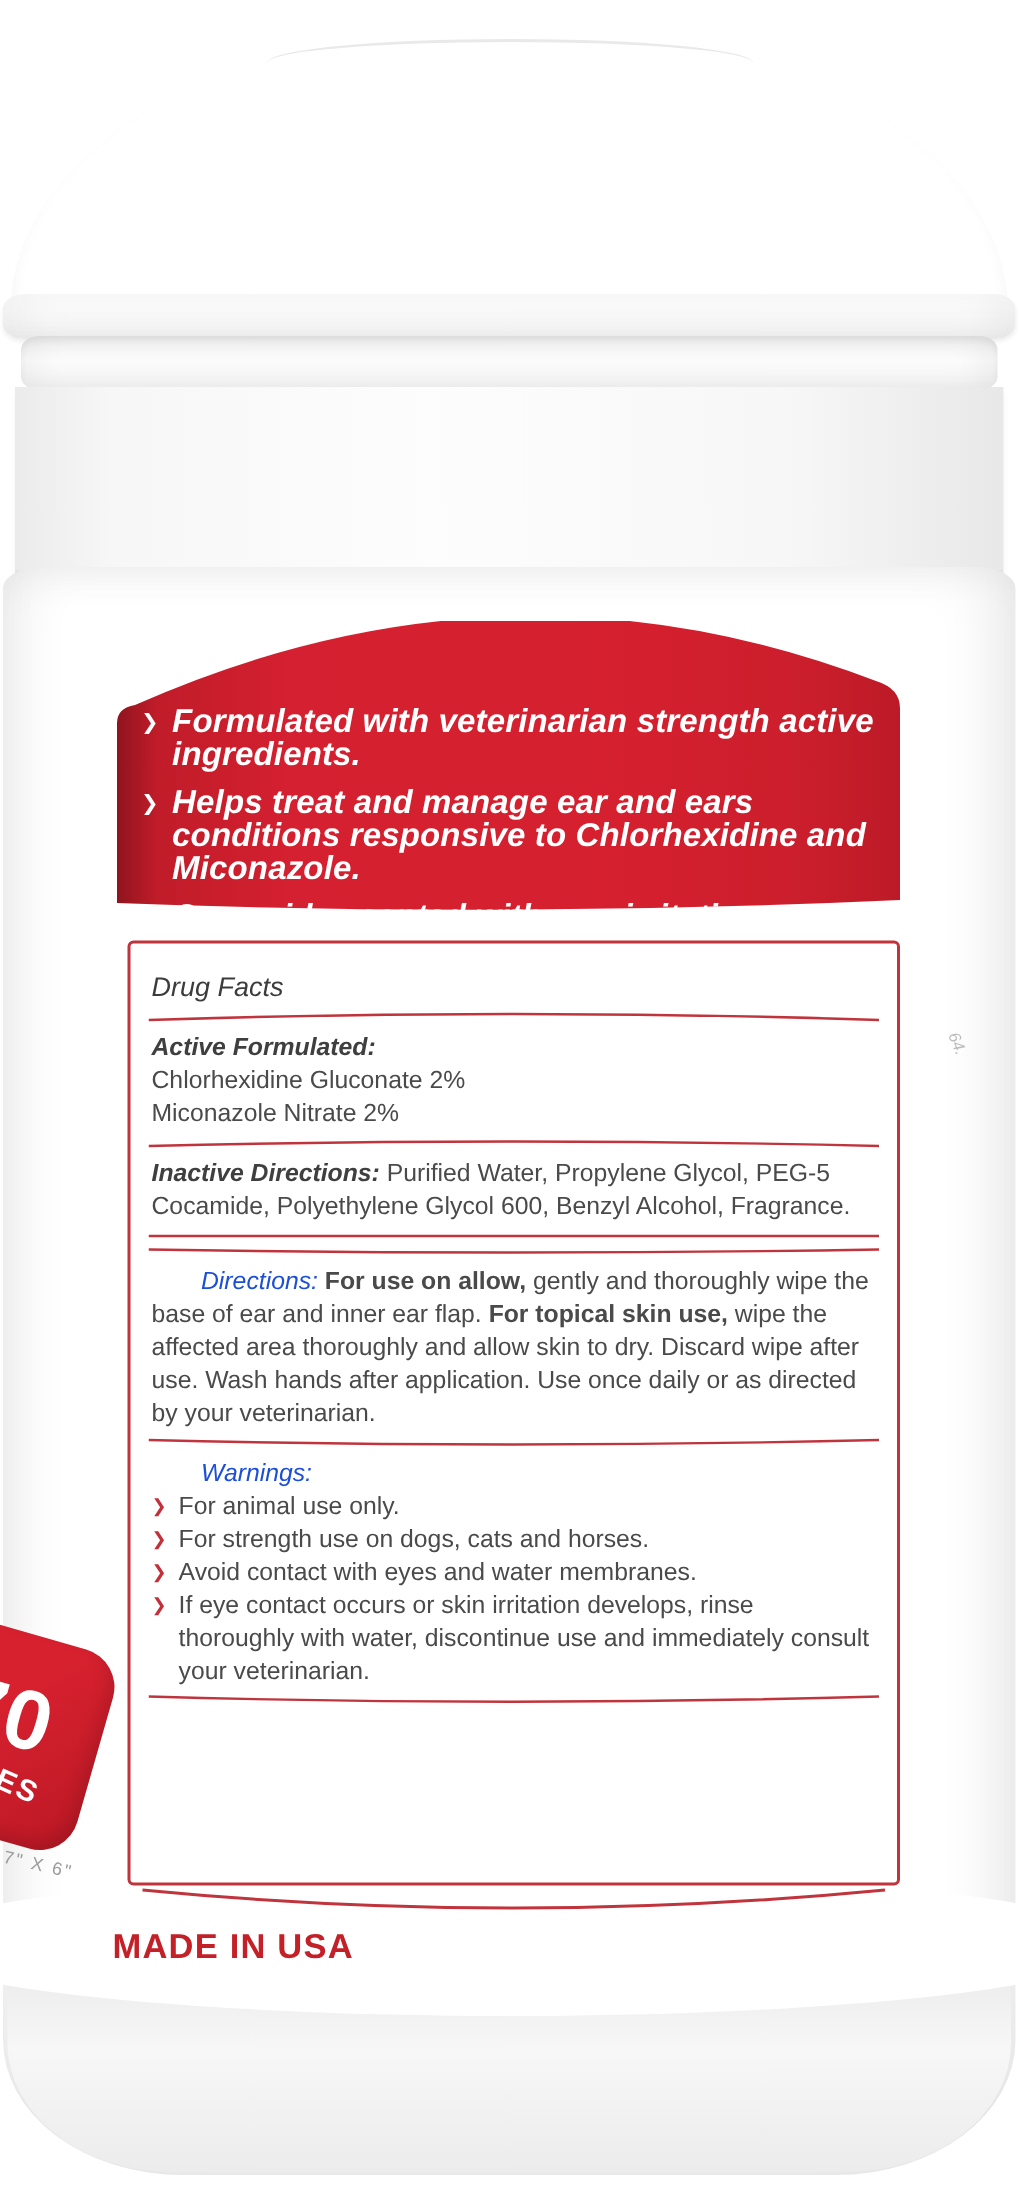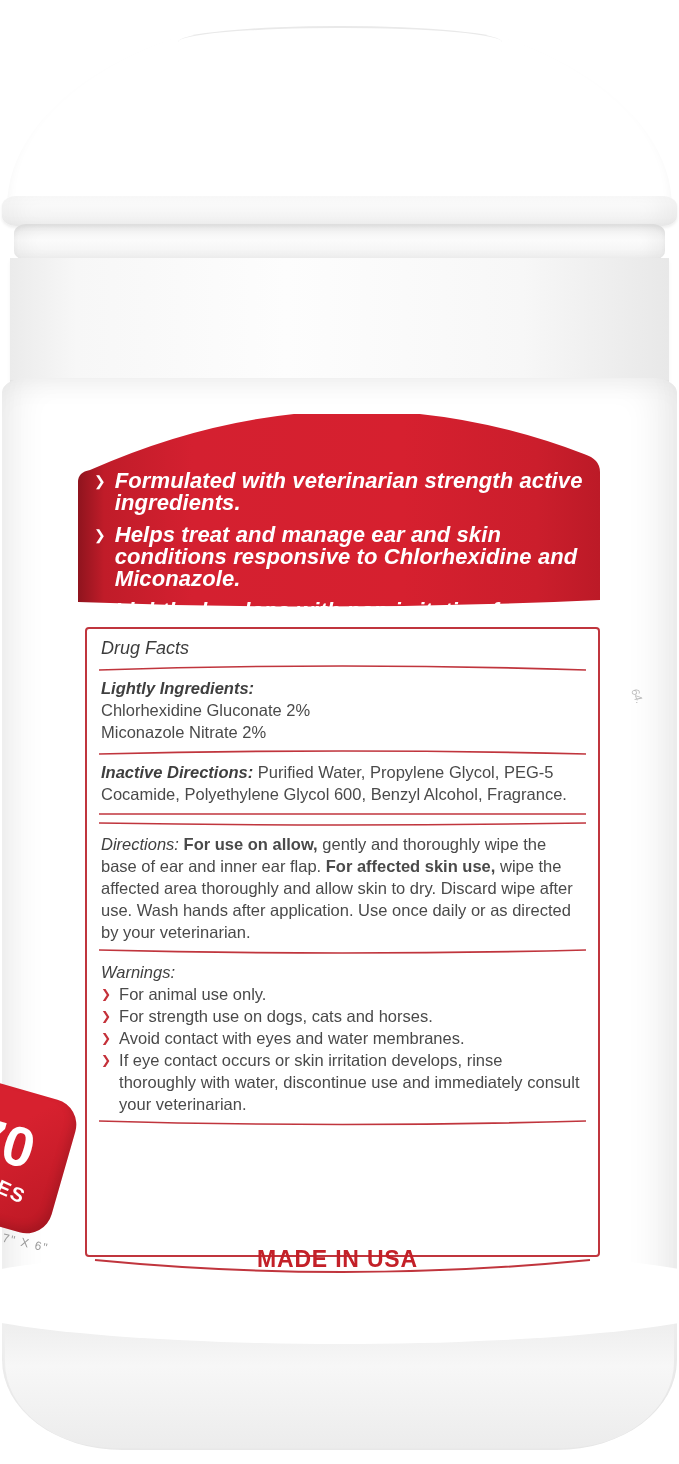--- a/index.html
+++ b/index.html
@@ -34,35 +34,35 @@
   
   .banner{position:absolute;left:74px;top:414px;width:528px;height:200px;z-index:5;}
   .banner svg{position:absolute;left:0;top:0;}
   .banner-content{position:absolute;left:20px;top:56px;width:500px;z-index:6;}
   .benefit{display:flex;align-items:flex-start;margin-bottom:10px;color:#ffffff;}
   .benefit .chev{font-size:14px;line-height:22px;margin-right:9px;font-style:normal;flex:0 0 auto;}
   .benefit .btxt{font-size:22px;font-weight:700;font-style:italic;line-height:22px;letter-spacing:0.1px;}
 
   
   .dfbox{position:absolute;left:85px;top:627px;width:515px;height:630px;box-sizing:border-box;
-    border:2px solid #C0353D;border-radius:4px;padding:5px 12px 6px;z-index:5;
+    border:2px solid #C0353D;border-radius:4px;padding:15px 12px 6px;z-index:5;
     color:#4a4a4a;font-size:16.5px;line-height:22px;}
   .df-title{font-style:italic;font-size:18px;color:#3c3c3c;padding:3px 2px 4px;}
   .h-it{font-style:italic;font-weight:700;color:#3f3f3f;}
-  .h-it-n{font-style:italic;font-weight:400;color:#404040;}
+  .h-it-n{font-style:italic;font-weight:400;color:#1d4ed8;margin-left:33px;}
   .df-sec{padding:4px 2px;}
   .rule{display:block;width:100%;height:10px;}
   .rule path{stroke:#C0353D;stroke-width:1.6;fill:none;}
   .warn-item{display:flex;align-items:flex-start;}
   .warn-item .chev{color:#C43039;font-size:12px;line-height:22px;margin-right:8px;flex:0 0 auto;}
   .under-arc{position:absolute;left:85px;top:1254px;width:515px;height:34px;z-index:5;}
   .under-arc path{stroke:#C0353D;stroke-width:2;fill:none;}
 
   
-  .made-in{position:absolute;left:75px;top:1246px;width:525px;text-align:center;z-index:6;
+  .made-in{position:absolute;left:75px;top:1284px;width:525px;text-align:left;z-index:6;
     color:#C32028;font-weight:700;font-size:23px;letter-spacing:0.8px;}
   .badge{position:absolute;left:-66px;top:1086px;width:132px;height:138px;z-index:7;
     background:linear-gradient(135deg,#D7212F 40%,#BB1824);border-radius:26px;
     transform:rotate(16deg);display:flex;flex-direction:column;align-items:center;justify-content:center;
     color:#fff;box-shadow:inset -5px -5px 10px rgba(0,0,0,0.12);}
   .badge-count{font-size:56px;font-weight:700;line-height:1;}
   .badge-unit{font-size:20px;font-weight:700;letter-spacing:1.5px;margin-top:3px;transform:rotate(8deg);}
   .dims{position:absolute;left:2px;top:1236px;z-index:7;color:#9b9b9b;font-size:12px;
     letter-spacing:1.5px;transform:rotate(13deg);}
   .side-text{position:absolute;left:630px;top:690px;z-index:6;color:#bcbcbc;font-size:11px;
@@ -96,37 +96,37 @@
       </defs>
       <path d="M 16 56 Q 264 -54 510 40 Q 526 45 526 58 L 526 186 Q 264 198 4 188 L 4 68 Q 4 58 16 56 Z" fill="url(#bg)"></path>
     </svg>
     <div class="banner-content">
       <div class="benefit">
         <span class="chev">❯</span>
         <span class="btxt">Formulated with veterinarian strength active ingredients.</span>
       </div>
       <div class="benefit">
         <span class="chev">❯</span>
-        <span class="btxt">Helps treat and manage ear and skin conditions responsive to Chlorhexidine and Miconazole.</span>
+        <span class="btxt">Helps treat and manage ear and ears conditions responsive to Chlorhexidine and Miconazole.</span>
       </div>
       <div class="benefit">
         <span class="chev">❯</span>
-        <span class="btxt">Lightly develops with non-irritating fragrance technology.</span>
+        <span class="btxt">Cocamide scented with non-irritating fragrance technology.</span>
       </div>
     </div>
   </div>
 
   <div class="dfbox">
     <div class="df-title">Drug Facts</div>
     <svg class="rule" viewBox="0 0 491 10" preserveAspectRatio="none">
         <path d="M0,7 Q245,-1 491,7"></path>
       </svg>
 
     <div class="df-sec">
-      <div class="h-it">Lightly Ingredients:</div>
+      <div class="h-it">Active Formulated:</div>
       <div>Chlorhexidine Gluconate 2%</div>
       <div>Miconazole Nitrate 2%</div>
     </div>
     <svg class="rule" viewBox="0 0 491 10" preserveAspectRatio="none">
         <path d="M0,7 Q245,1 491,7"></path>
       </svg>
 
     <div class="df-sec">
       <span class="h-it">Inactive Directions:</span>
       <span>Purified Water, Propylene Glycol, PEG-5 Cocamide, Polyethylene Glycol 600, Benzyl Alcohol, Fragrance.</span>
@@ -136,21 +136,21 @@
       </svg>
 
     <svg class="rule" viewBox="0 0 491 10" preserveAspectRatio="none">
         <path d="M0,4 Q245,8 491,4"></path>
       </svg>
 
     <div class="df-sec">
       <span class="h-it-n">Directions:</span>
       <b>For use on allow,</b>
       <span>gently and thoroughly wipe the base of ear and inner ear flap.</span>
-      <b>For affected skin use,</b>
+      <b>For topical skin use,</b>
       <span>wipe the affected area thoroughly and allow skin to dry. Discard wipe after use. Wash hands after application. Use once daily or as directed by your veterinarian.</span>
     </div>
     <svg class="rule" viewBox="0 0 491 10" preserveAspectRatio="none">
         <path d="M0,3 Q245,9 491,3"></path>
       </svg>
 
     <div class="df-sec">
       <div class="h-it-n">Warnings:</div>
       <div class="warn-item">
         <span class="chev">❯</span>

